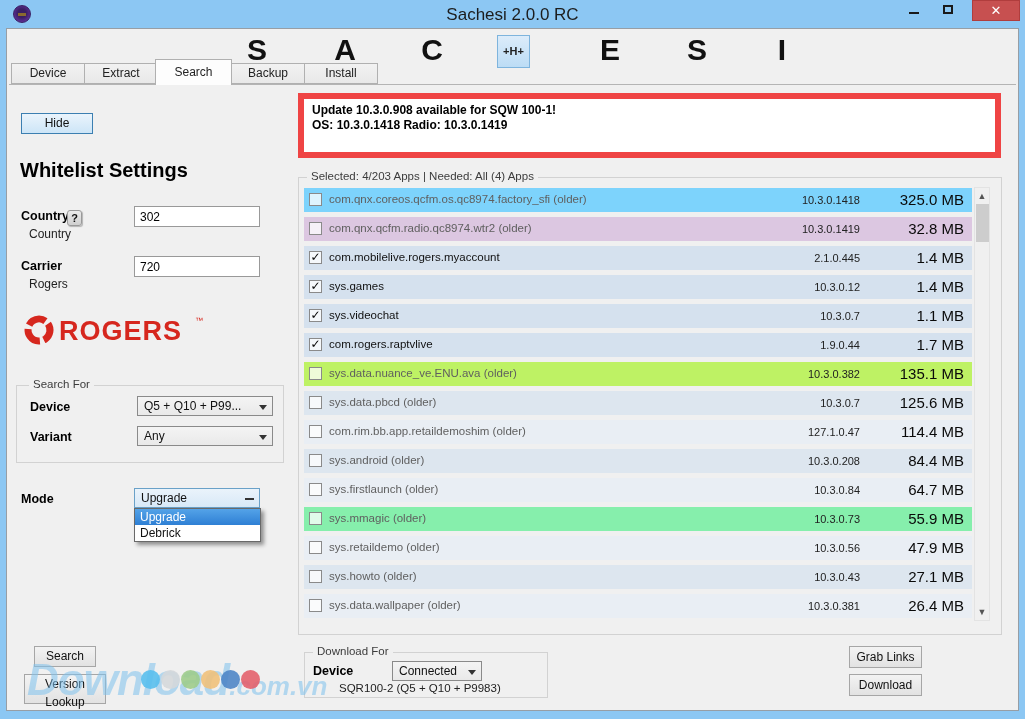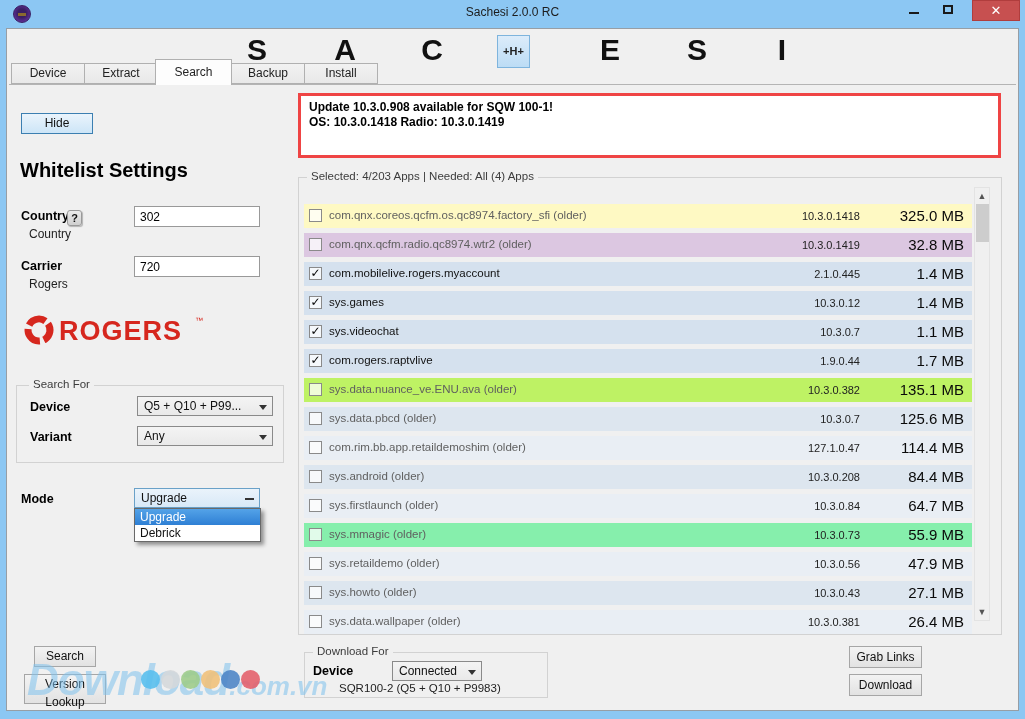--- a/index.html
+++ b/index.html
@@ -3,21 +3,21 @@
 <meta charset="utf-8">
 <style>
   html,body{margin:0;padding:0;background:#cfd6dd;}
   *{box-sizing:border-box;font-family:"Liberation Sans","DejaVu Sans",sans-serif;}
   .window{position:relative;width:1025px;height:719px;background:#8cc7f3;overflow:hidden;}
   
   .titlebar{position:absolute;left:0;top:0;width:100%;height:28px;}
   .app-icon{position:absolute;left:13px;top:5px;width:18px;height:18px;border-radius:50%;
     background:radial-gradient(circle at 50% 45%,#3a1f63 0 35%,#5a2d91 70%,#4a2478 100%);border:1px solid #3a1f63;}
   .app-icon:after{content:"";position:absolute;left:4px;top:7px;width:8px;height:3px;background:#8a6a2f;}
-  .win-title{position:absolute;left:0;right:0;top:5px;text-align:center;font-size:12px;color:#1c1c1c;}
+  .win-title{position:absolute;left:0;right:0;top:5px;text-align:center;font-size:17px;color:#1c1c1c;}
   .cap-btn{position:absolute;top:0;height:21px;text-align:center;cursor:default;}
   .btn-min{right:96px;width:30px;}
   .btn-min i{display:inline-block;width:10px;height:2px;background:#1a1a1a;margin-top:12px;}
   .btn-max{right:62px;width:30px;}
   .btn-max i{display:inline-block;width:10px;height:9px;border:2px solid #1a1a1a;margin-top:5px;background:transparent;}
   .btn-close{right:5px;width:48px;background:#c75050;border:1px solid #b03d3d;color:#fff;
     font-size:13px;font-weight:bold;line-height:20px;}
   
   .client{position:absolute;left:6px;top:28px;width:1013px;height:683px;background:#f0f0f0;border:1px solid #979ea5;}
   
@@ -53,21 +53,21 @@
   
   .rogers{position:absolute;left:16px;top:285px;height:34px;}
   .rogers-text{position:absolute;left:36px;top:2px;font-size:27px;font-weight:bold;letter-spacing:1px;color:#d6271e;}
   .rogers-tm{position:absolute;left:172px;top:2px;font-size:8px;color:#d6271e;}
   
   .ddlist{position:absolute;left:127px;top:479px;width:127px;background:#fff;border:1px solid #696969;
     box-shadow:3px 3px 4px rgba(0,0,0,.4);z-index:6;}
   .dditem{height:16px;font-size:12px;line-height:16px;padding-left:5px;color:#111;}
   .dditem.sel{background:linear-gradient(#54a3e8,#2e7fd4);color:#fff;}
   
-  .update-box{position:absolute;left:291px;top:64px;width:703px;height:65px;background:#fff;border:3px solid #ef4444;
+  .update-box{position:absolute;left:291px;top:64px;width:703px;height:65px;background:#fff;border:6px solid #ef4444;
     padding:4px 8px;z-index:2;}
   .update-box div{font-size:12px;font-weight:bold;color:#000;line-height:15px;}
   
   .app-list{position:absolute;left:297px;top:159px;width:668px;z-index:2;}
   .app-row{position:relative;height:24px;margin-bottom:5px;}
   .app-row .cb{position:absolute;left:5px;top:5px;width:13px;height:13px;border:1px solid #8a8a8a;
     background:rgba(255,255,255,.75);font-size:12px;font-weight:bold;line-height:11px;text-align:center;color:#000;}
   .app-row .nm{position:absolute;left:25px;top:5px;font-size:11.5px;color:#111;white-space:nowrap;}
   .app-row .nm.old{color:#5f5f5f;}
   .app-row .ver{position:absolute;right:112px;top:6px;font-size:11px;color:#222;}
@@ -168,21 +168,21 @@
     <div class="update-box">
       <div>Update 10.3.0.908 available for SQW 100-1!</div>
       <div>OS: 10.3.0.1418 Radio: 10.3.0.1419</div>
     </div>
 
     <div class="groupbox" style="left:291px;top:148px;width:704px;height:458px;">
       <span class="grouptitle" style="left:8px;">Selected: 4/203 Apps | Needed: All (4) Apps</span>
     </div>
 
     <div class="app-list">
-        <div class="app-row" style="background: #fef9c3; margin-top: 16px;">
+        <div class="app-row" style="background: #7dd3fc;">
           <span class="cb"></span>
           <span class="nm old">com.qnx.coreos.qcfm.os.qc8974.factory_sfi (older)</span>
           <span class="ver">10.3.0.1418</span>
           <span class="sz">325.0 MB</span>
         </div>
         <div class="app-row" style="background: rgb(220, 199, 225);">
           <span class="cb"></span>
           <span class="nm old">com.qnx.qcfm.radio.qc8974.wtr2 (older)</span>
           <span class="ver">10.3.0.1419</span>
           <span class="sz">32.8 MB</span>

